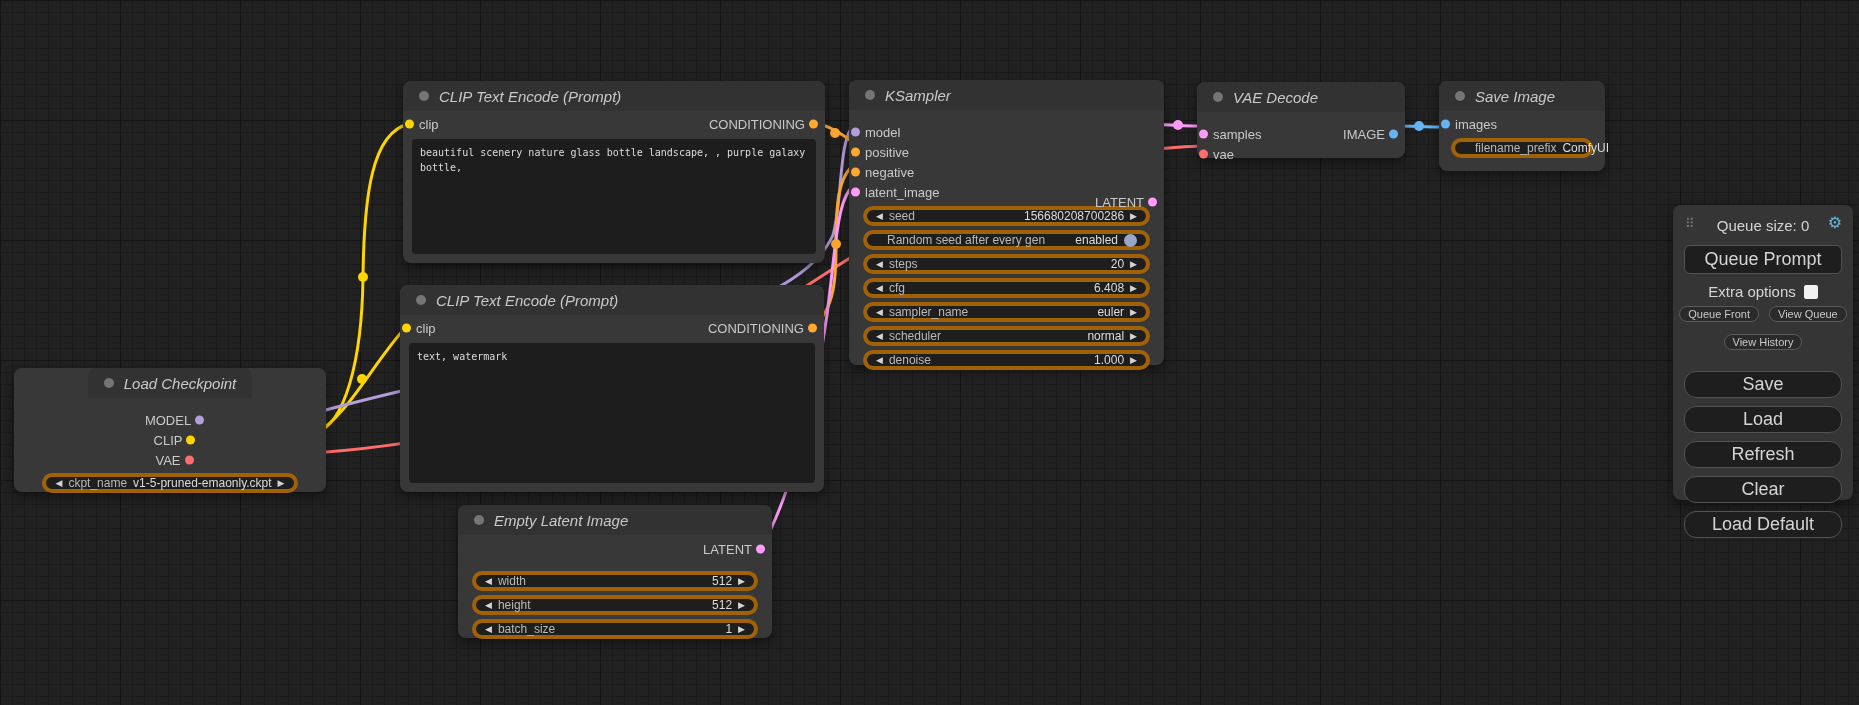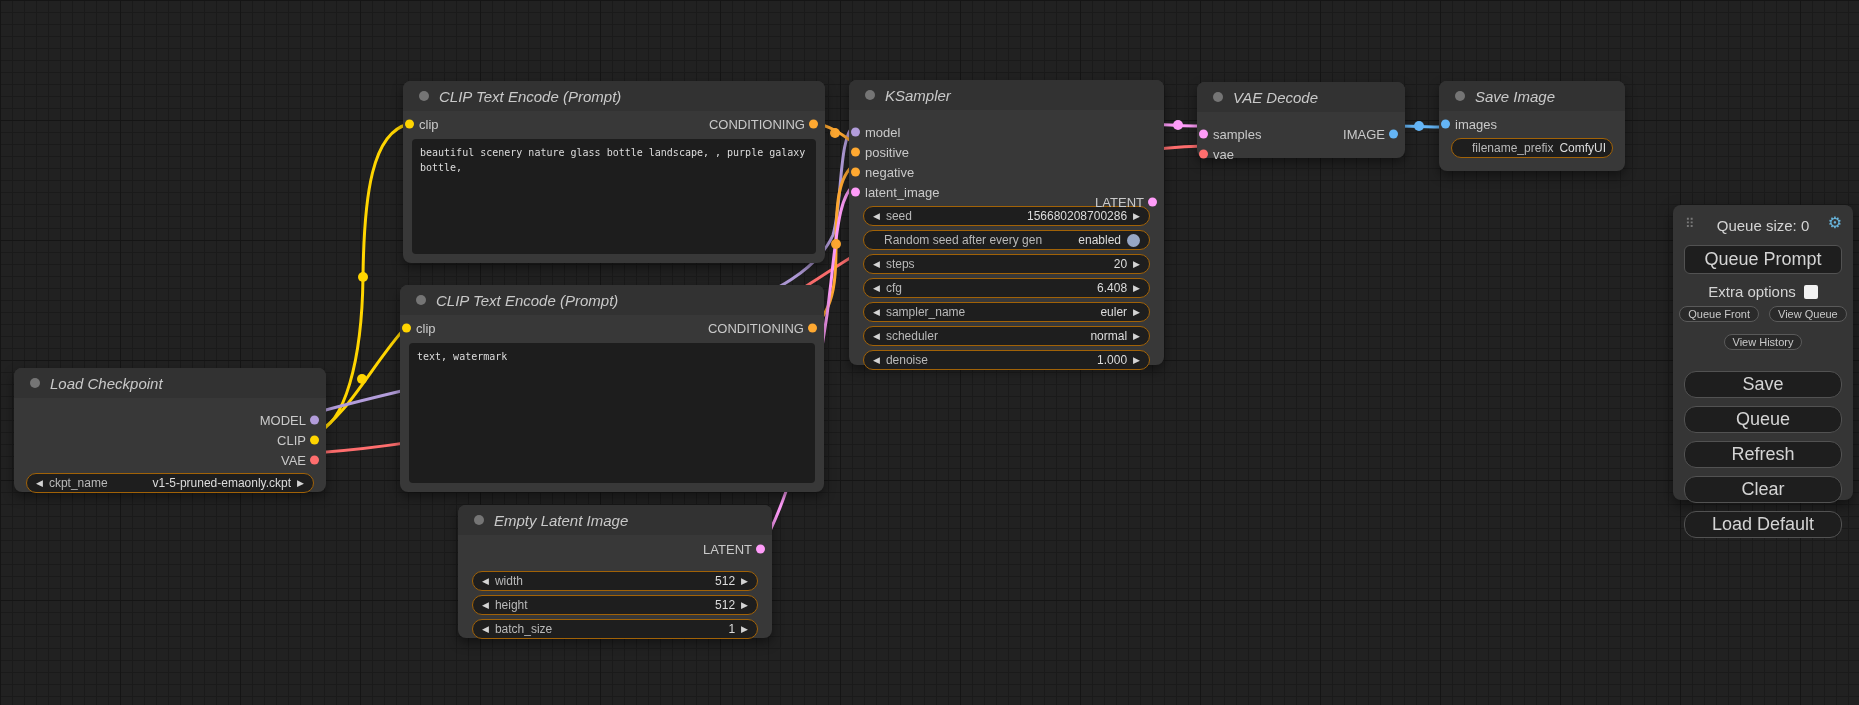--- a/index.html
+++ b/index.html
@@ -26,21 +26,21 @@
   .prow .out-label{margin-left:auto;}
   .pdot{width:9px;height:9px;border-radius:50%;position:absolute;top:50%;transform:translateY(-50%);}
   .pdot.in{left:2px;} .pdot.out{right:7px;}
   .c-model{background:#B39DDB;} .c-clip{background:#FFD500;} .c-vae{background:#FF6E6E;}
   .c-cond{background:#FFA931;} .c-latent{background:#FF9CF9;} .c-image{background:#64B5F6;}
 
   .ntext{flex:1;margin:5px 9px 9px;background:#1d1d1d;border:none;border-radius:4px;resize:none;
     color:#dcdcdc;font-family:"DejaVu Sans Mono",monospace;font-size:10px;line-height:15px;
     padding:6px 8px;white-space:pre-wrap;overflow:hidden;outline:none;}
 
-  .widget{height:20px;flex:0 0 20px;margin:0 14px 4px;background:#1e1e1e;border:1px solid #a16207;
+  .widget{height:20px;flex:0 0 20px;margin:0 14px 4px;background:#1e1e1e;border:4px solid #a16207;
     border-radius:11px;display:flex;align-items:center;padding:0 9px;box-sizing:border-box;
     color:#c9c9c9;font-size:12px;white-space:nowrap;}
   .widget .arrow{color:#d4d4d4;font-size:9px;flex:0 0 auto;}
   .widget .wlabel{margin:0 6px;color:#b9b9b9;}
   .widget .wvalue{margin-left:auto;margin-right:6px;color:#dcdcdc;}
   .widget.no-arrows .wlabel{margin-left:11px;}
   .toggle-dot{width:13px;height:13px;border-radius:50%;background:#97a7c5;flex:0 0 auto;}
   .mt2{margin-top:12px;} .mt3{margin-top:3px;} .mt4{margin-top:4px;}
 
   .latent-out-abs{position:absolute;top:112px;right:0;width:140px;height:20px;}
@@ -84,21 +84,21 @@
     <path d="M1153,124 C1170,125 1186,126 1203,126" stroke="#FF9CF9"></path>
     <path d="M1394,126 C1410,126 1428,127 1445,127" stroke="#64B5F6"></path>
     <circle cx="363" cy="277" r="5" fill="#FFD500"></circle>
     <circle cx="362" cy="379" r="5" fill="#FFD500"></circle>
     <circle cx="835" cy="133" r="5" fill="#FFA931"></circle>
     <circle cx="836" cy="244" r="5" fill="#FFA931"></circle>
     <circle cx="1178" cy="125" r="5" fill="#FF9CF9"></circle>
     <circle cx="1419" cy="126" r="5" fill="#64B5F6"></circle>
   </svg>
 
-  <div class="node" style="left:14px;top:368px;width:312px;height:124px;">
+  <div class="node" style="left:14px;top:368px;width:312px;height:124px;align-items:center;">
     <div class="nheader">
       <span class="tdot"></span>
       <span class="ntitle">Load Checkpoint</span>
     </div>
     <div class="prow mt2">
       <span class="out-label">MODEL</span>
       <span class="pdot out c-model"></span>
     </div>
     <div class="prow">
       <span class="out-label">CLIP</span>
@@ -251,21 +251,21 @@
       <span class="in-label">samples</span>
       <span class="out-label">IMAGE</span>
       <span class="pdot out c-image"></span>
     </div>
     <div class="prow">
       <span class="pdot in c-vae"></span>
       <span class="in-label">vae</span>
     </div>
   </div>
 
-  <div class="node" style="left:1439px;top:81px;width:186px;height:90px;">
+  <div class="node" style="left:1439px;top:81px;width:166px;height:90px;">
     <div class="nheader">
       <span class="tdot"></span>
       <span class="ntitle">Save Image</span>
     </div>
     <div class="prow mt3">
       <span class="pdot in c-image"></span>
       <span class="in-label">images</span>
     </div>
     <div class="widget no-arrows mt4" style="margin-left:12px;margin-right:12px;">
       <span class="wlabel">filename_prefix</span>
@@ -286,19 +286,19 @@
     </div>
     <div class="small-row">
       <button class="sbtn flex1">Queue Front</button>
       <button class="sbtn flex1">View Queue</button>
     </div>
     <div class="vh-row">
       <button class="sbtn">View History</button>
     </div>
     <div class="spacer14"></div>
     <button class="qbtn big">Save</button>
-    <button class="qbtn big">Queue</button>
+    <button class="qbtn big">Load</button>
     <button class="qbtn big">Refresh</button>
     <button class="qbtn big">Clear</button>
     <button class="qbtn big">Load Default</button>
   </div>
 
 </div>
 
 </body></html>

